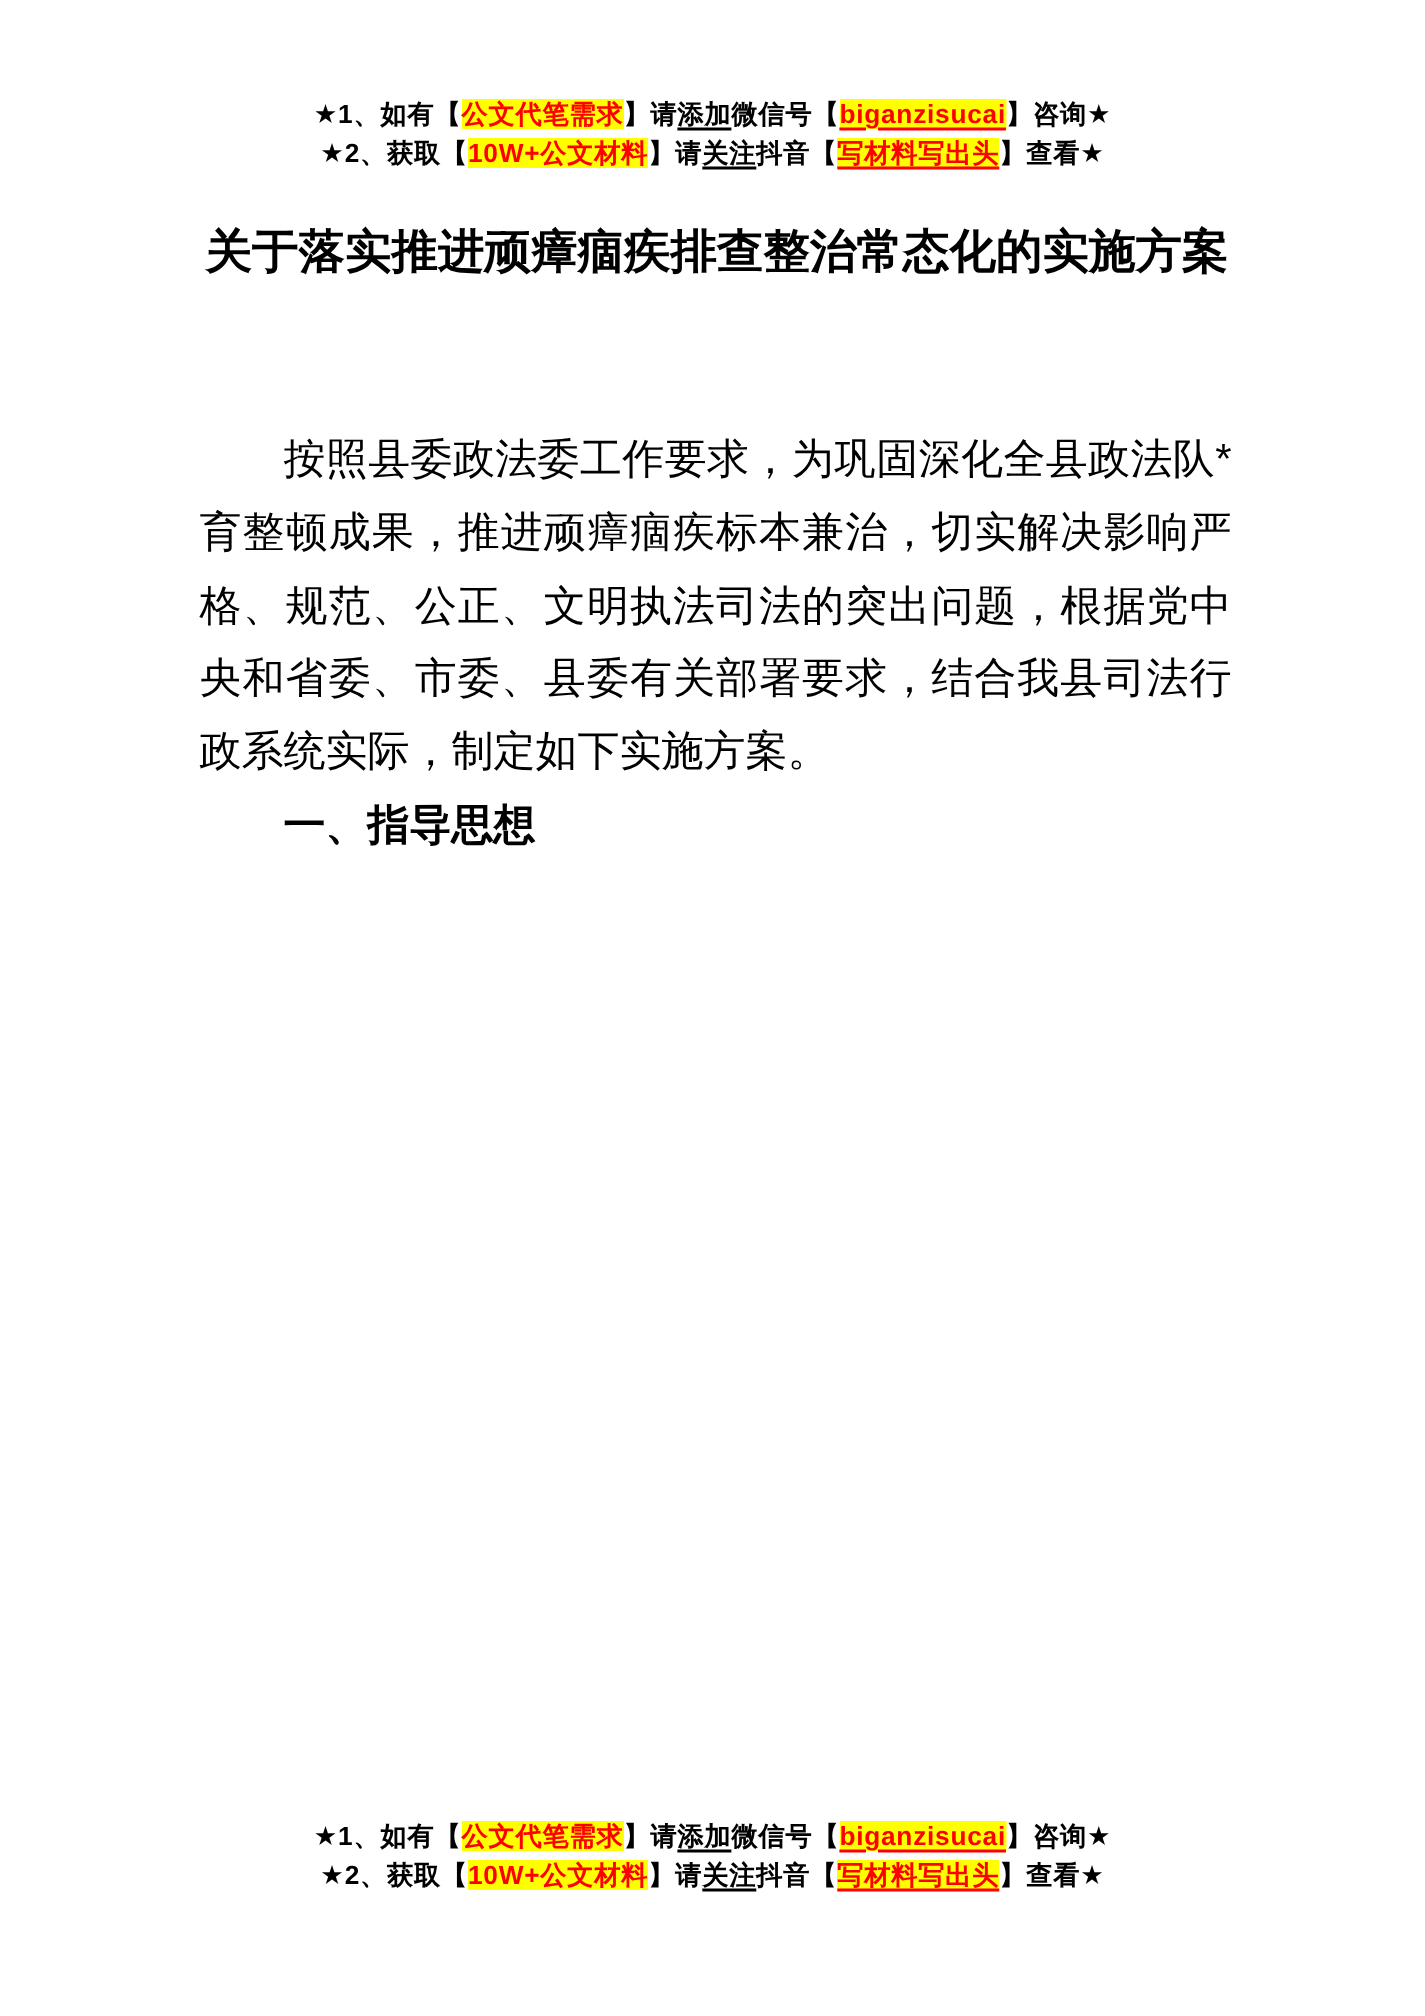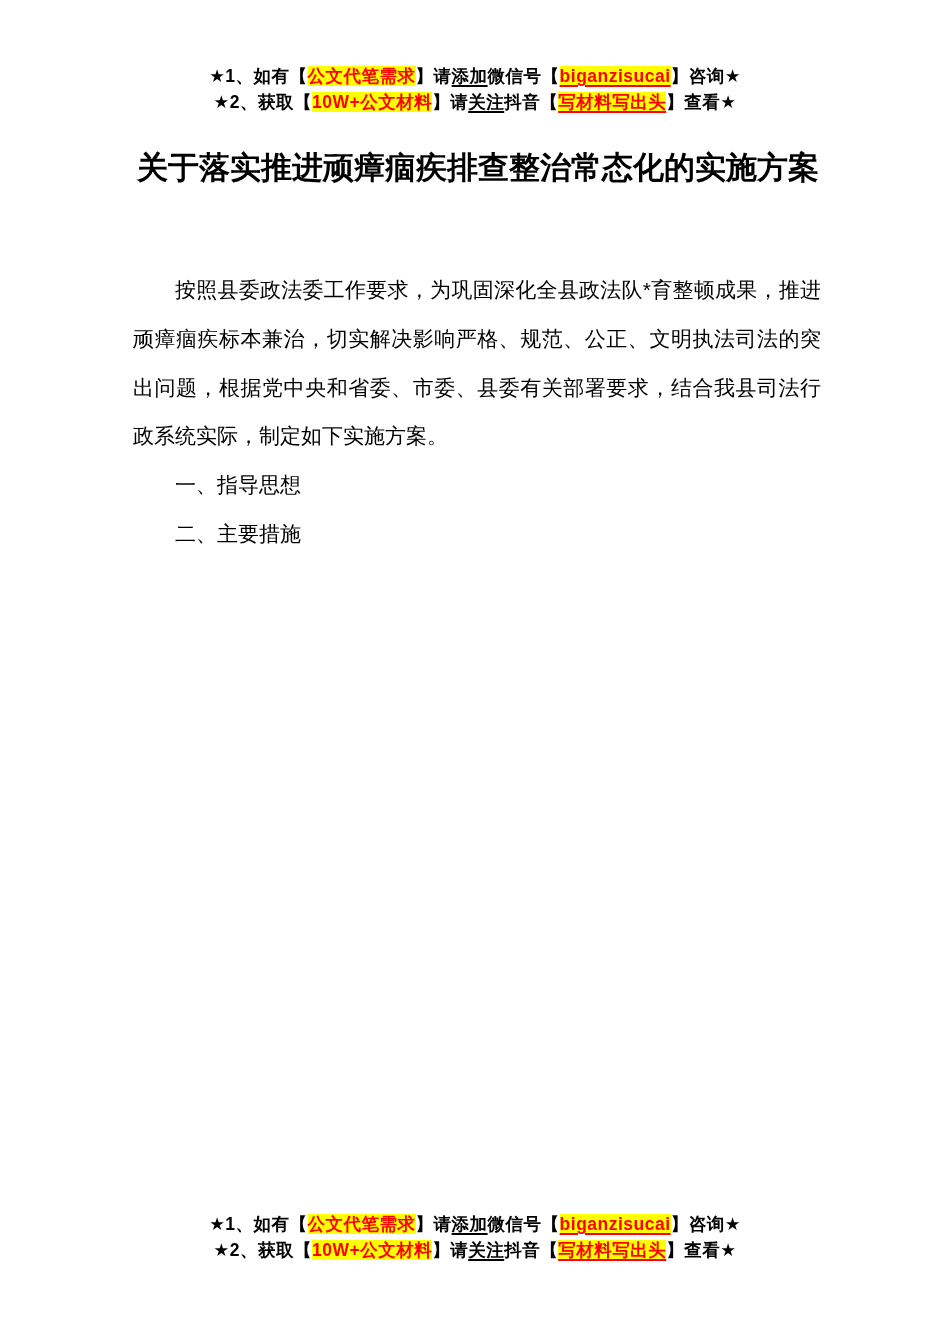--- a/index.html
+++ b/index.html
@@ -48,52 +48,51 @@
     top: 147px;
     left: 6px;
     right: 0;
     text-align: center;
     font-size: 31px;
     font-weight: 700;
     line-height: 42px;
   }
   .content {
     position: absolute;
-    top: 266px;
+    top: 282px;
     left: 133px;
     width: 688px;
-    font-size: 21px;
+    font-size: 28px;
     line-height: 48.8px;
     text-align: justify;
     text-justify: inter-ideograph;
   }
   .content p {
     margin: 0;
     text-indent: 2em;
   }
   .content p.heading {
-    font-weight: 400;
+    font-weight: 700;
   }
 </style>
 </head>
 <body>
 
 <div class="page">
 
   <div class="banner banner-top">
     <p><span>★1、如有【</span><span class="hl">公文代笔需求</span><span>】请</span><span class="u-black">添加</span><span>微信号【</span><span class="hl u-red">biganzisucai</span><span>】咨询★</span></p>
     <p><span>★2、获取【</span><span class="hl">10W+公文材料</span><span>】请</span><span class="u-black">关注</span><span>抖音【</span><span class="hl u-red">写材料写出头</span><span>】查看★</span></p>
   </div>
 
   <div class="doc-title">关于落实推进顽瘴痼疾排查整治常态化的实施方案</div>
 
   <div class="content">
     <p class="body">按照县委政法委工作要求，为巩固深化全县政法队*育整顿成果，推进顽瘴痼疾标本兼治，切实解决影响严格、规范、公正、文明执法司法的突出问题，根据党中央和省委、市委、县委有关部署要求，结合我县司法行政系统实际，制定如下实施方案。</p>
     <p class="heading">一、指导思想</p>
-    <p class="heading">二、主要措施</p>
   </div>
 
   <div class="banner banner-bottom">
     <p><span>★1、如有【</span><span class="hl">公文代笔需求</span><span>】请</span><span class="u-black">添加</span><span>微信号【</span><span class="hl u-red">biganzisucai</span><span>】咨询★</span></p>
     <p><span>★2、获取【</span><span class="hl">10W+公文材料</span><span>】请</span><span class="u-black">关注</span><span>抖音【</span><span class="hl u-red">写材料写出头</span><span>】查看★</span></p>
   </div>
 
 </div>
 
 </body></html>

